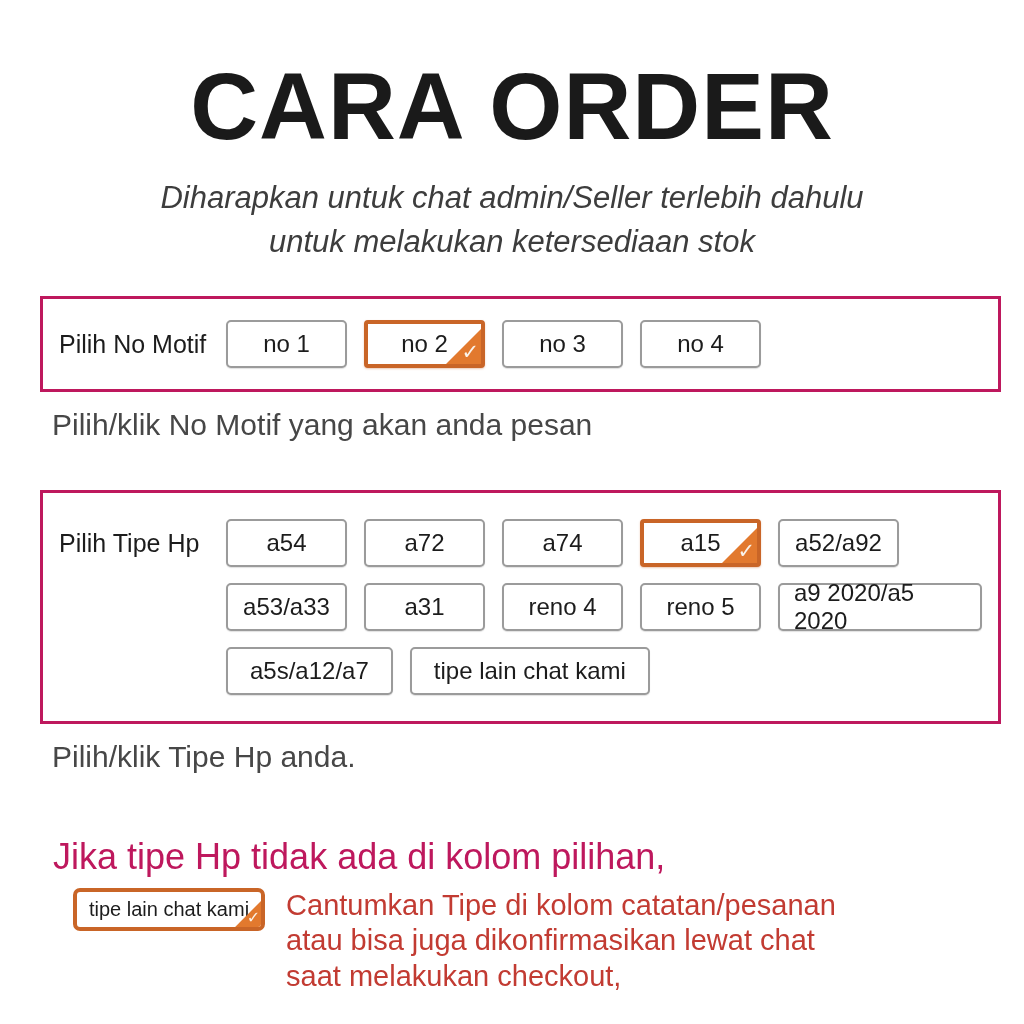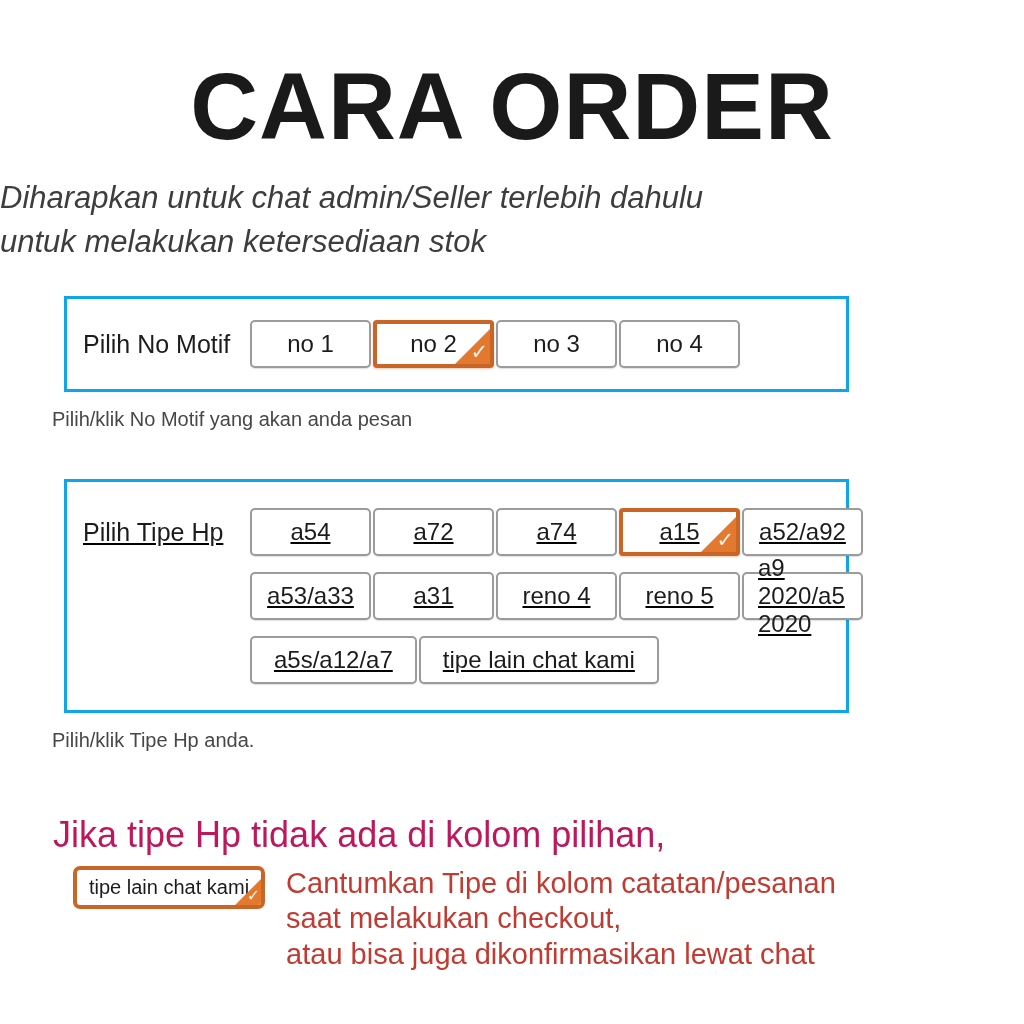--- a/index.html
+++ b/index.html
@@ -7,35 +7,35 @@
     width:1024px;height:1024px;background:#ffffff;overflow:hidden;
     font-family:"Liberation Sans","DejaVu Sans",sans-serif;
     -webkit-font-smoothing:antialiased;
   }
   .page-title{
     margin-top:60px;text-align:center;
     font-size:94px;font-weight:bold;letter-spacing:1px;
     color:#1a1a1a;line-height:1.0;
   }
   .subtitle{
-    margin-top:22px;font-style:italic;
+    margin-top:22px;text-align:center;font-style:italic;
     font-size:31px;color:#3d3d3d;line-height:1.42;
   }
   .panel{
-    box-sizing:border-box;width:785px;margin-left:64px;
-    border:3px solid #0ea5e9;background:#fff;
+    box-sizing:border-box;width:961px;margin-left:40px;
+    border:3px solid #be185d;background:#fff;
   }
   .panel-1{margin-top:32px;height:96px;display:flex;align-items:center;padding:0 16px;}
-  .panel-2{margin-top:48px;display:flex;align-items:flex-start;padding:26px 16px 26px 16px;text-decoration:underline;}
+  .panel-2{margin-top:48px;display:flex;align-items:flex-start;padding:26px 16px 26px 16px;}
   .panel-label{
     width:167px;flex:0 0 167px;font-size:25px;color:#1c1c1c;
   }
   .panel-2 .panel-label{line-height:48px;}
   .opt-rows{display:flex;flex-direction:column;gap:16px;flex:1;}
-  .opt-row{display:flex;gap:2px;}
+  .opt-row{display:flex;gap:17px;}
   .opt-btn{
     box-sizing:border-box;min-width:121px;height:48px;padding:0 14px;
     background:#fff;border:2px solid #9b9b9b;border-radius:5px;
     display:flex;align-items:center;justify-content:center;
     font-size:24px;color:#1c1c1c;position:relative;
     box-shadow:0 1px 1px rgba(0,0,0,0.12);
   }
   .opt-btn.wide{padding:0 22px;}
   .opt-btn.sel{
     border:4px solid #c96527;border-radius:4px;overflow:hidden;
@@ -45,21 +45,21 @@
     position:absolute;right:-1px;bottom:-1px;width:37px;height:37px;
     background:#e2792e;
     clip-path:polygon(100% 0,100% 100%,0 100%);
     display:flex;align-items:flex-end;justify-content:flex-end;
   }
   .corner-check .glyph{
     color:#faf3ea;font-size:21px;font-weight:bold;line-height:1;
     padding:0 3px 3px 0;
   }
   .caption{
-    margin:16px 0 0 52px;font-size:20px;color:#474747;
+    margin:16px 0 0 52px;font-size:30px;color:#474747;
   }
   .footer{margin:62px 0 0 53px;}
   .footer-line1{font-size:36px;color:#be185d;}
   .footer-row{margin-top:7px;display:flex;align-items:flex-start;}
   .footer-prefix{font-size:31px;color:#121212;padding-top:5px;}
   .mini-btn{
     box-sizing:border-box;margin-left:20px;margin-top:3px;
     height:43px;padding:0 12px;min-width:183px;
     background:#fff;border:4px solid #c96527;border-radius:7px;
     display:flex;align-items:center;justify-content:center;
@@ -162,17 +162,17 @@
   <div class="footer-line1">Jika tipe Hp tidak ada di kolom pilihan,</div>
   <div class="footer-row">
     <div class="mini-btn">
       <span>tipe lain chat kami</span>
       <span class="corner-check">
           <span class="glyph">✓</span>
         </span>
     </div>
     <div class="footer-note">
       <div>Cantumkan Tipe di kolom catatan/pesanan</div>
+      <div>atau bisa juga dikonfirmasikan lewat chat</div>
       <div>saat melakukan checkout,</div>
-      <div>atau bisa juga dikonfirmasikan lewat chat</div>
     </div>
   </div>
 </div>
 
 </body></html>

